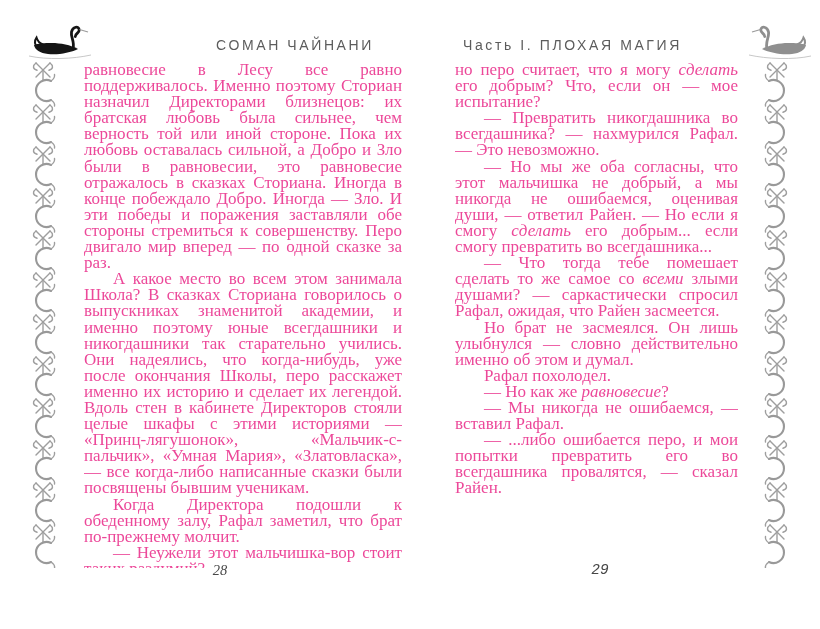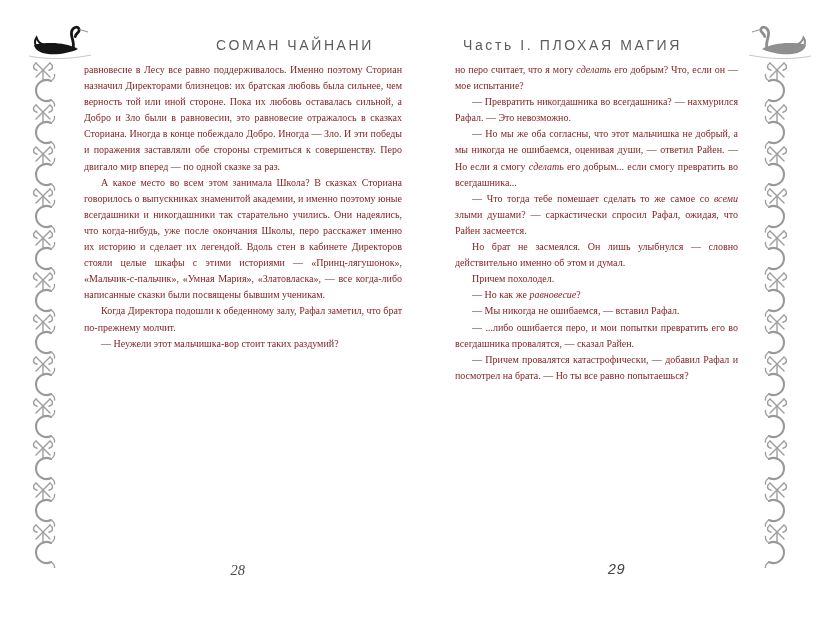--- a/index.html
+++ b/index.html
@@ -27,37 +27,37 @@
   .running-head.left  { left: 160px; width: 270px; text-align: center; }
   .running-head.right { left: 463px; }
 
   
   .page-body {
     position: absolute;
     top: 62px;
     height: 506px;
     overflow: hidden;
     text-align: justify;
-    color: #7f1d1d;
-    font-size: 10px;
+    color: #ec4899;
+    font-size: 17px;
     line-height: 16.1px;
     hyphens: auto;
   }
   .page-body.left-body  { left: 84px;  width: 318px; }
   .page-body.right-body { left: 455px; width: 283px; }
   .para { margin: 0; }
   .para.indent { text-indent: 1.7em; }
   .para em { font-style: italic; }
 
   
   .page-num {
     position: absolute;
     top: 562px;
     width: 50px;
-    text-align: right;
+    text-align: center;
     font-style: italic;
     font-size: 14.5px;
     color: #474747;
   }
   .page-num.left-num  { left: 195px; }
   .page-num.right-num { left: 575px; font-family: Liberation Mono, monospace; }
 
   
   .ornament, .swan { position: absolute; }
   .vine { stroke: #9e9e9e; stroke-width: 1.4; fill: none; stroke-linecap: round; }
@@ -138,23 +138,22 @@
       <p class="para indent">А какое место во всем этом занимала Школа? В сказках Сториана говорилось о выпускниках знаменитой академии, и именно поэтому юные всегдашники и никогдашники так старательно учились. Они надеялись, что когда-нибудь, уже после окончания Школы, перо расскажет именно их историю и сделает их легендой. Вдоль стен в кабинете Директоров стояли целые шкафы с этими историями — «Принц-лягушонок», «Мальчик-с-пальчик», «Умная Мария», «Златовласка», — все когда-либо написанные сказки были посвящены бывшим ученикам.</p>
       <p class="para indent">Когда Директора подошли к обеденному залу, Рафал заметил, что брат по-прежнему молчит.</p>
       <p class="para indent">— Неужели этот мальчишка-вор стоит таких раздумий?</p>
     </div>
   <div class="page-body right-body">
       <p class="para">но перо считает, что я могу <em>сделать</em> его добрым? Что, если он — мое испытание?</p>
       <p class="para indent">— Превратить никогдашника во всегдашника? — нахмурился Рафал. — Это невозможно.</p>
       <p class="para indent">— Но мы же оба согласны, что этот мальчишка не добрый, а мы никогда не ошибаемся, оценивая души, — ответил Райен. — Но если я смогу <em>сделать</em> его добрым... если смогу превратить во всегдашника...</p>
       <p class="para indent">— Что тогда тебе помешает сделать то же самое со <em>всеми</em> злыми душами? — саркастически спросил Рафал, ожидая, что Райен засмеется.</p>
       <p class="para indent">Но брат не засмеялся. Он лишь улыбнулся — словно действительно именно об этом и думал.</p>
-      <p class="para indent">Причем похолодел.</p>
+      <p class="para indent">Рафал похолодел.</p>
       <p class="para indent">— Но как же <em>равновесие</em>?</p>
       <p class="para indent">— Мы никогда не ошибаемся, — вставил Рафал.</p>
       <p class="para indent">— ...либо ошибается перо, и мои попытки превратить его во всегдашника провалятся, — сказал Райен.</p>
-      <p class="para indent">— Причем провалятся катастрофически, — добавил Рафал и посмотрел на брата. — Но ты все равно попытаешься?</p>
     </div>
 
   <div class="page-num left-num">28</div>
   <div class="page-num right-num">29</div>
 
 </div>
 
 </body></html>

